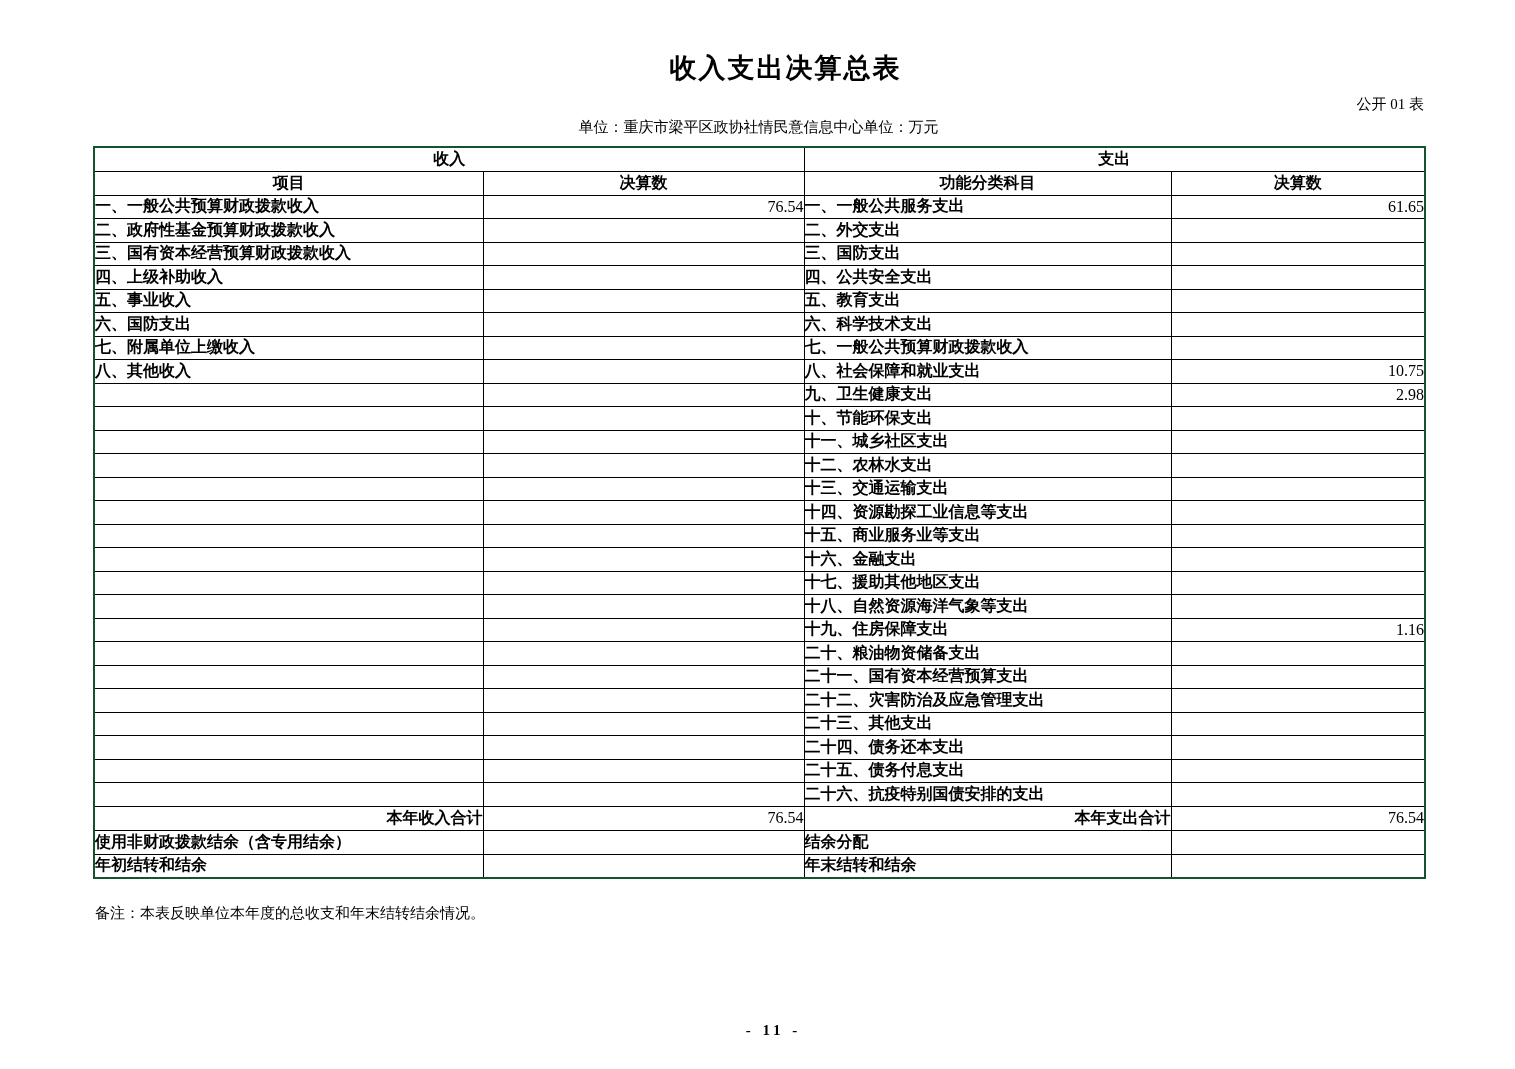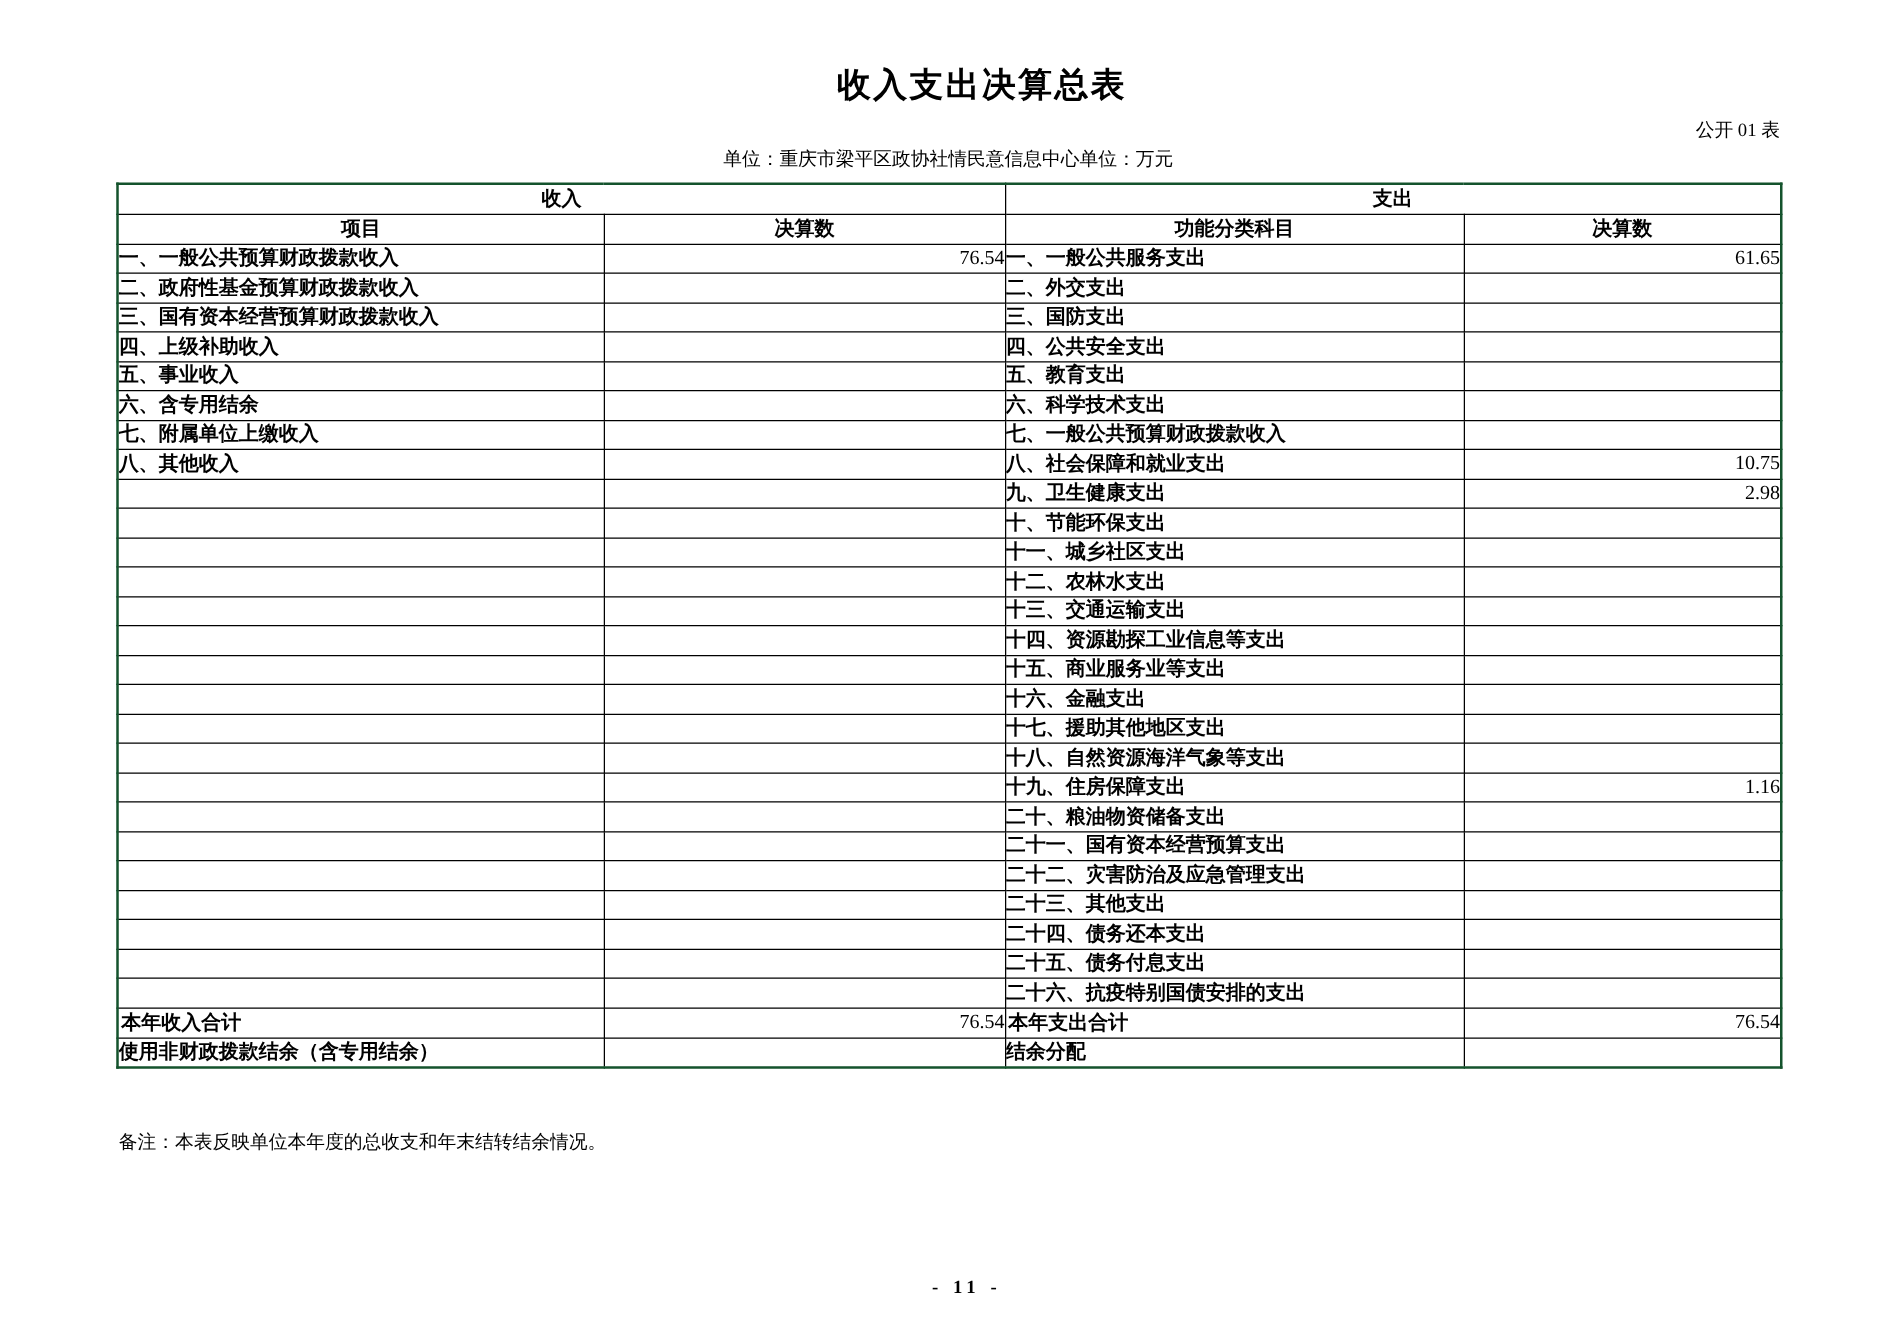--- a/index.html
+++ b/index.html
@@ -44,21 +44,21 @@
   table.budget tbody tr { height:23.5px; }
   table.budget tbody tr.summary { height:24px; }
   td.item {
     font-size:16px; font-weight:bold; text-align:left;
     padding-left:3px; padding-right:2px;
   }
   td.num {
     font-size:16px; font-weight:normal; text-align:right;
     padding-right:5px;
   }
-  tr.center td.item { text-align:left; padding-left:2px; }
+  tr.center td.item { text-align:right; padding-left:2px; }
   .note {
     position:absolute; top:904px; left:95px; width:1331px;
     font-size:15px; text-align:left;
   }
   .page-number {
     position:absolute; top:1022px; left:16px; width:100%;
     text-align:center; font-size:15px; letter-spacing:4px;font-weight:bold;
   }
 </style>
 </head>
@@ -119,21 +119,21 @@
           <td class="item">四、公共安全支出</td>
           <td class="num"></td>
         </tr>
         <tr>
           <td class="item">五、事业收入</td>
           <td class="num"></td>
           <td class="item">五、教育支出</td>
           <td class="num"></td>
         </tr>
         <tr>
-          <td class="item">六、含专用结余</td>
+          <td class="item">六、国防支出</td>
           <td class="num"></td>
           <td class="item">六、科学技术支出</td>
           <td class="num"></td>
         </tr>
         <tr>
           <td class="item">七、附属单位上缴收入</td>
           <td class="num"></td>
           <td class="item">七、一般公共预算财政拨款收入</td>
           <td class="num"></td>
         </tr>
@@ -256,20 +256,26 @@
           <td class="num">76.54</td>
           <td class="item">本年支出合计</td>
           <td class="num">76.54</td>
         </tr>
         <tr class="summary">
           <td class="item">使用非财政拨款结余（含专用结余）</td>
           <td class="num"></td>
           <td class="item">结余分配</td>
           <td class="num"></td>
         </tr>
+        <tr class="summary">
+          <td class="item">年初结转和结余</td>
+          <td class="num"></td>
+          <td class="item">年末结转和结余</td>
+          <td class="num"></td>
+        </tr>
       </tbody>
   </table>
 
   <div class="note">备注：本表反映单位本年度的总收支和年末结转结余情况。</div>
 
   <div class="page-number">- 11 -</div>
 
 </div>
 
 </body></html>

